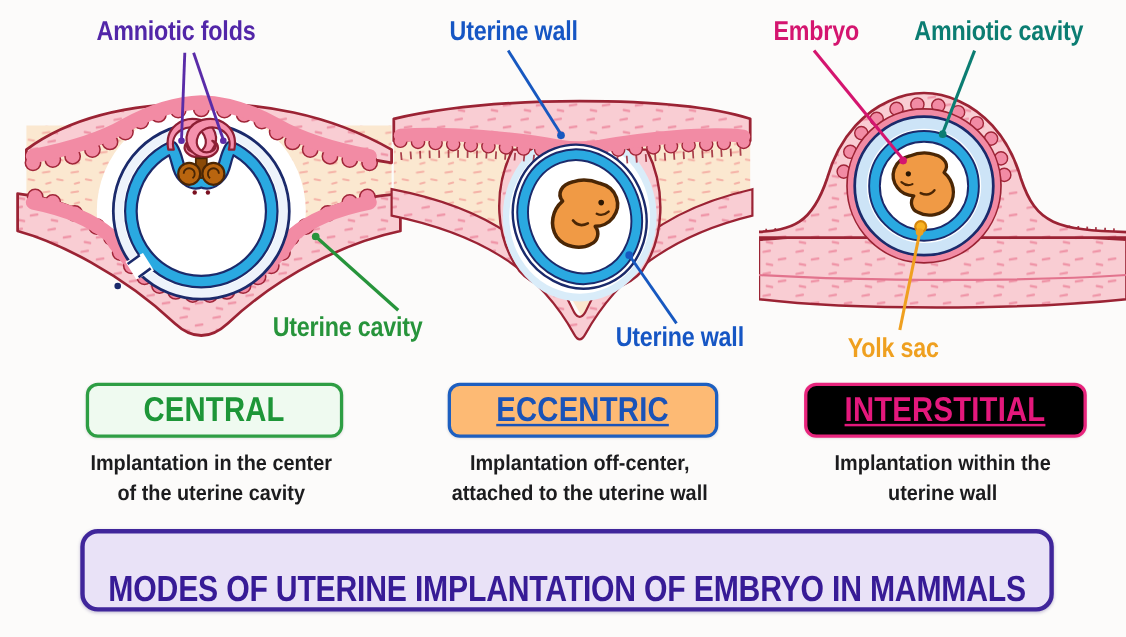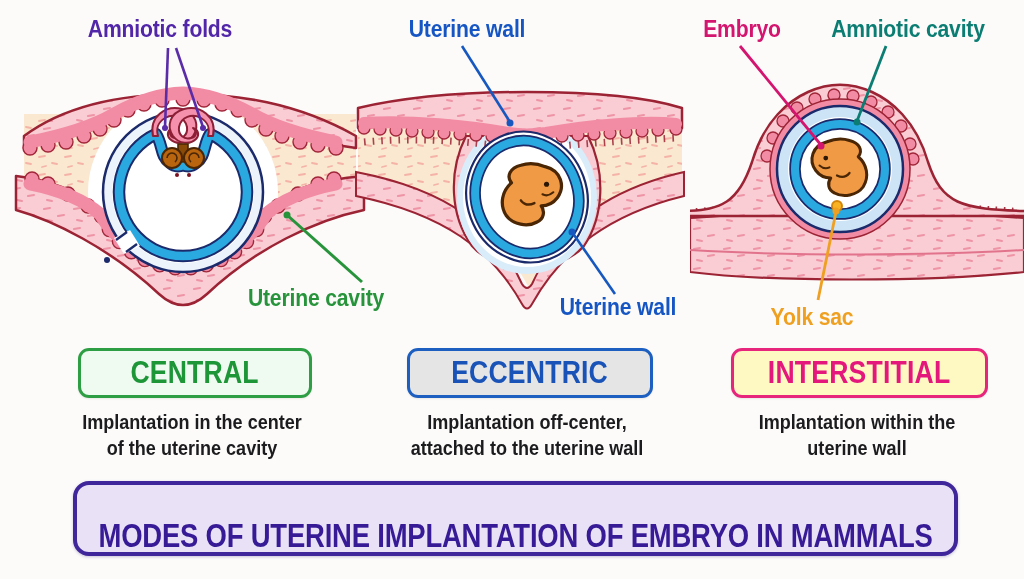--- a/index.html
+++ b/index.html
@@ -26,22 +26,22 @@
   .mode-box{
     position:absolute;top:348px;height:44px;border-radius:11px;
     display:flex;align-items:center;justify-content:center;
     border:3.5px solid;box-shadow:0 1px 2px rgba(0,0,0,0.08);text-align:right;
   }
   .mode-box span{
     font-size:28px;font-weight:bold;letter-spacing:0.2px;
     transform:scale(0.95,1.12);transform-origin:center;white-space:nowrap;
   }
   .mode-box.central{left:78px;width:228px;border-color:#2e9e44;background:#effaf0;color:#1d9638;}
-  .mode-box.eccentric{left:407px;width:240px;border-color:#1d5fc0;background:#e5e5e5;color:#1a53b8;}
-  .mode-box.interstitial{left:731px;width:251px;border-color:#e8257d;background:#fef9c3;color:#e4187c;}
+  .mode-box.eccentric{left:407px;width:240px;border-color:#1d5fc0;background:#fdba74;color:#1a53b8;text-decoration:underline;}
+  .mode-box.interstitial{left:731px;width:251px;border-color:#e8257d;background:#000000;color:#e4187c;text-decoration:underline;}
   
   .mode-desc{
     position:absolute;top:409px;width:300px;text-align:center;
     font-size:19px;font-weight:bold;color:#1c1c1e;line-height:1.38;
     transform:scale(0.95,1.03);transform-origin:center top;
   }
   .mode-desc.d1{left:42px;}
   .mode-desc.d2{left:377px;}
   .mode-desc.d3{left:707px;}
   

